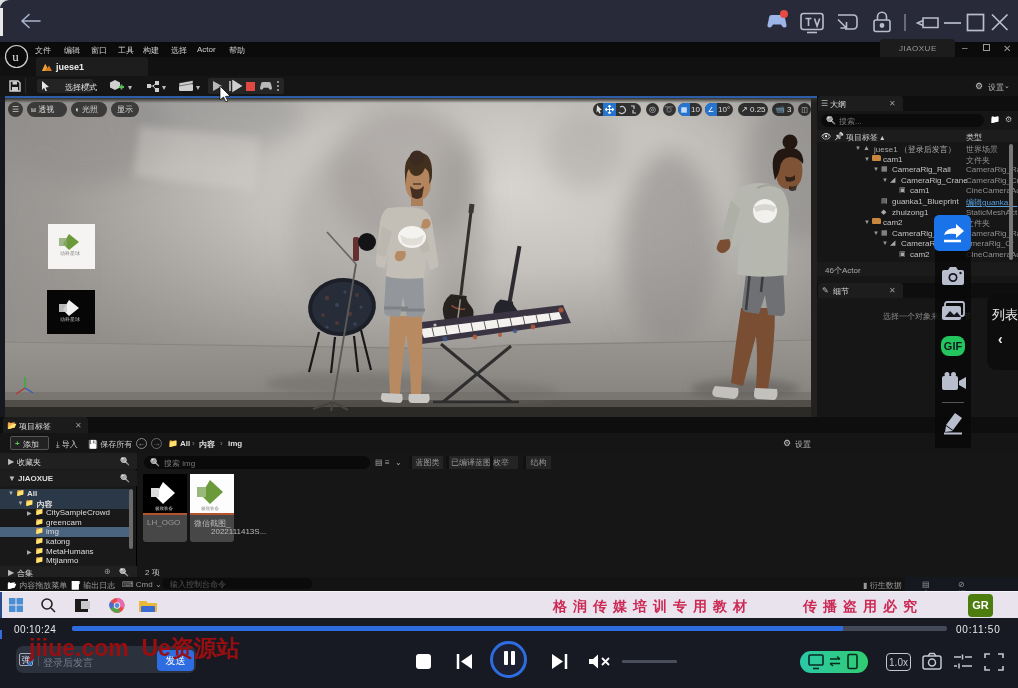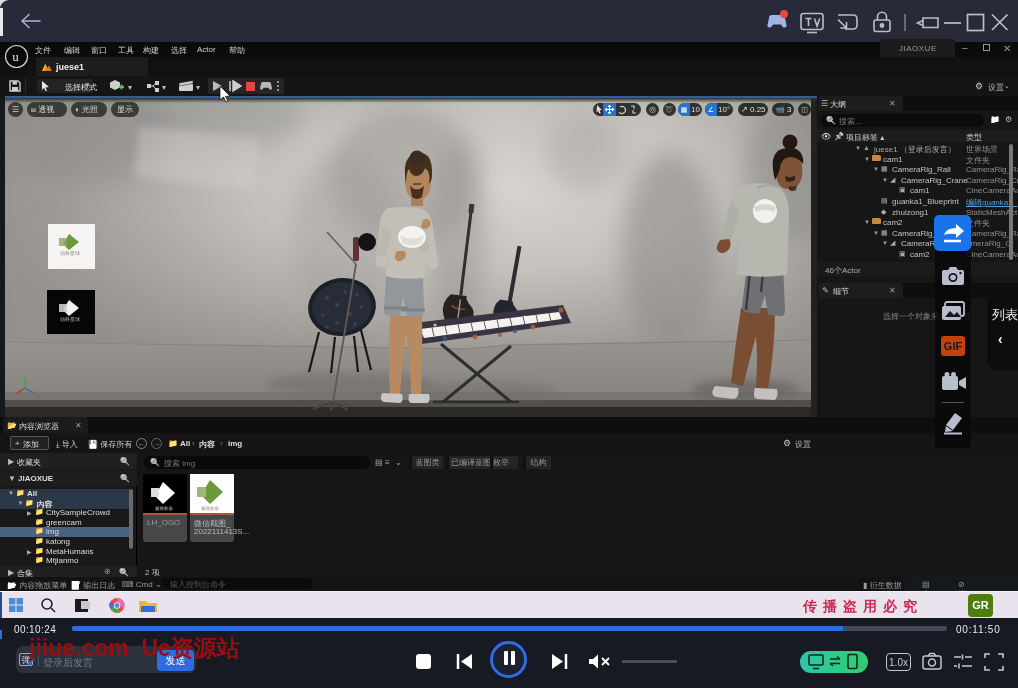--- a/index.html
+++ b/index.html
@@ -477,21 +477,21 @@
   <div class="abs" style="left:16px;top:190px;color:#ddd;">细节</div>
   <div class="abs" style="left:72px;top:190px;color:#999;">✕</div>
   <div class="abs" style="left:66px;top:215px;color:#8a8a8a;">选择一个对象来查看细节</div>
 </div>
 
 <div class="abs" id="cb" style="left:0;top:417px;width:1018px;height:160px;background:#151515;font-size:8px;color:#c0c0c0;">
 
   <div class="abs" style="left:0;top:0;width:1018px;height:16px;background:#0e0e0e;"></div>
   <div class="abs" style="left:3px;top:0;width:85px;height:16px;background:#1b1b1b;border-radius:3px 3px 0 0;"></div>
   <div class="abs" style="left:7px;top:4px;color:#b89a6a;">📂</div>
-  <div class="abs" style="left:19px;top:4px;color:#ddd;">内容浏览器</div>
+  <div class="abs" style="left:19px;top:4px;color:#ddd;">项目标签</div>
   <div class="abs" style="left:75px;top:4px;color:#999;">✕</div>
 
   <div class="abs" style="left:10px;top:19px;width:39px;height:14px;border:1px solid #555;border-radius:2px;background:#222;"></div>
   <div class="abs" style="left:15px;top:22px;color:#5ac85a;font-weight:bold;">+</div>
   <div class="abs" style="left:23px;top:22px;color:#ddd;">添加</div>
   <div class="abs" style="left:56px;top:22px;color:#ccc;">⤓ 导入</div>
   <div class="abs" style="left:88px;top:22px;color:#ccc;"><span class="mono">💾</span> 保存所有</div>
   <div class="abs" style="left:136px;top:21px;width:11px;height:11px;border:1px solid #888;border-radius:50%;color:#aaa;text-align:center;line-height:10px;">←</div>
   <div class="abs" style="left:151px;top:21px;width:11px;height:11px;border:1px solid #666;border-radius:50%;color:#888;text-align:center;line-height:10px;">→</div>
   <div class="abs" style="left:168px;top:22px;color:#c8a86a;">📁</div>
@@ -570,21 +570,21 @@
     <div class="abs" style="left:9px;top:65px;color:#999;">LH_OGO</div>
     <div class="abs" style="left:52px;top:21px;width:44px;height:68px;background:#474747;border-radius:3px;"></div>
     <div class="abs" style="left:52px;top:21px;width:44px;height:40px;background:#fdfdfd;"></div>
     <svg class="abs" style="left:52px;top:21px;" width="44" height="40" viewBox="0 0 44 40">
       <path d="M20 6 L33 18 L20 30 L11 21 z" fill="#6a9a3a"></path>
       <rect x="7" y="13" width="9" height="10" fill="#9ab87a"></rect>
       <text x="11" y="36" font-size="4.5" fill="#888">极致装备</text>
     </svg>
     <div class="abs" style="left:52px;top:60px;width:44px;height:2px;background:#b4542e;"></div>
     <div class="abs" style="left:56px;top:65px;color:#bbb;">微信截图_</div>
-    <div class="abs" style="left:56px;top:74px;color:#bbb;">2022111413S...</div>
+    <div class="abs" style="left:73px;top:74px;color:#bbb;">2022111413S...</div>
     <div class="abs" style="left:7px;top:114px;color:#bbb;">2 项</div>
   </div>
 </div>
 
 <div class="abs" style="left:0;top:577px;width:905px;height:14px;background:#131313;font-size:8px;color:#9a9a9a;">
   <div class="abs" style="left:7px;top:3px;"><span class="mono">📂</span> 内容拖放菜单</div>
   <div class="abs" style="left:71px;top:3px;"><span class="mono">📝</span> 输出日志</div>
   <div class="abs" style="left:122px;top:3px;">⌨ Cmd ⌄</div>
   <div class="abs" style="left:162px;top:1px;width:150px;height:11px;background:#0b0b0b;border-radius:6px;">
       <span style="position:absolute;left:8px;top:1px;color:#555;">输入控制台命令</span>
@@ -613,20 +613,21 @@
         <circle cx="108" cy="8.5" r="7.5" fill="#e84a4a"></circle>
         <path d="M108 1 a7.5 7.5 0 0 1 7 10 l-7-2.5 z" fill="#e86ab0"></path>
         <path d="M101 11 a7.5 7.5 0 0 0 10 4 l-3-6.5 z" fill="#4aa84a"></path>
         <path d="M101 4.5 a7.5 7.5 0 0 0 0 7 l6-3 z" fill="#4a6ad4"></path>
         <circle cx="108" cy="8.5" r="3.2" fill="#f0f0f0"></circle>
         <circle cx="108" cy="8.5" r="2.4" fill="#5a8ad4"></circle>
       </g>
     <path d="M130 4 h7 l2 2 h9 v9 h-18 z" fill="#e8b93a"></path>
       <rect x="132" y="9" width="14" height="6" rx="1" fill="#3a6ad4"></rect>
   </svg>
+  <div class="abs" style="left:553px;top:6px;font-size:14px;font-weight:bold;color:#cc2a55;letter-spacing:6px;">格润传媒培训专用教材</div>
   <div class="abs" style="left:803px;top:6px;font-size:14px;font-weight:bold;color:#cc2a55;letter-spacing:6px;">传播盗用必究</div>
   <div class="abs" style="left:968px;top:2px;width:25px;height:23px;background:#4d7c0f;border-radius:4px;color:#fff;font-weight:bold;font-size:11px;text-align:center;line-height:23px;">GR</div>
 </div>
 
 <div class="abs" style="left:0;top:618px;width:1018px;height:76px;background:#171923;">
   <div class="abs" style="left:0px;top:12px;width:2px;height:9px;background:#3a6ae0;"></div>
   <div class="abs" style="left:14px;top:6px;font-size:10px;color:#e8e8ec;letter-spacing:0.4px;">00:10:24</div>
   <div class="abs" style="left:72px;top:8px;width:875px;height:5px;border-radius:2px;overflow:hidden;">
     <div class="abs" style="left:0;top:0;width:875px;height:5px;background:#444a58;"></div>
     <div class="abs" style="left:0;top:0;width:771px;height:5px;background:#2e6ce2;"></div>
@@ -699,21 +700,21 @@
   <path d="M7 4 l2-3 h6 l2 3" fill="#b8bece"></path>
   <circle cx="12" cy="11.5" r="4.5" fill="#15171c"></circle>
   <circle cx="12" cy="11.5" r="2.8" fill="#b8bece"></circle>
   <circle cx="19.5" cy="7" r="1.2" fill="#15171c"></circle>
 </svg>
 <svg class="abs" style="left:941px;top:301px;" width="24" height="22" viewBox="0 0 24 22">
   <rect x="4" y="1" width="19" height="14" rx="2" fill="none" stroke="#b8bece" stroke-width="1.8"></rect>
   <rect x="1" y="5" width="19" height="14" rx="2" fill="#b8bece"></rect>
   <path d="M4 16 l5-6 l4 4 l3-3 l4 5 z" fill="#15171c"></path>
 </svg>
-<div class="abs" style="left:941px;top:336px;width:24px;height:20px;background:#c2410c;border-radius:3px;color:#15171c;font-weight:bold;font-size:11px;text-align:center;line-height:20px;">GIF</div>
+<div class="abs" style="left:941px;top:336px;width:24px;height:20px;background:#22c55e;border-radius:8px;color:#15171c;font-weight:bold;font-size:11px;text-align:center;line-height:20px;">GIF</div>
 <svg class="abs" style="left:941px;top:372px;" width="26" height="22" viewBox="0 0 26 22">
   <rect x="1" y="4" width="16" height="14" rx="2" fill="#b8bece"></rect>
   <path d="M18 9 l7-4 v12 l-7-4 z" fill="#b8bece"></path>
   <circle cx="6" cy="2.5" r="2.5" fill="#b8bece"></circle>
     <circle cx="12.5" cy="2.5" r="2.5" fill="#b8bece"></circle>
 </svg>
 <div class="abs" style="left:942px;top:402px;width:22px;height:1px;background:#555;"></div>
 <svg class="abs" style="left:941px;top:411px;" width="24" height="24" viewBox="0 0 24 24">
   <path d="M14 2 l7 5 l-9 12 l-7-5 z" fill="#b8bece"></path>
   <path d="M5 15 l7 5 l-8 1 z" fill="#b8bece"></path>

